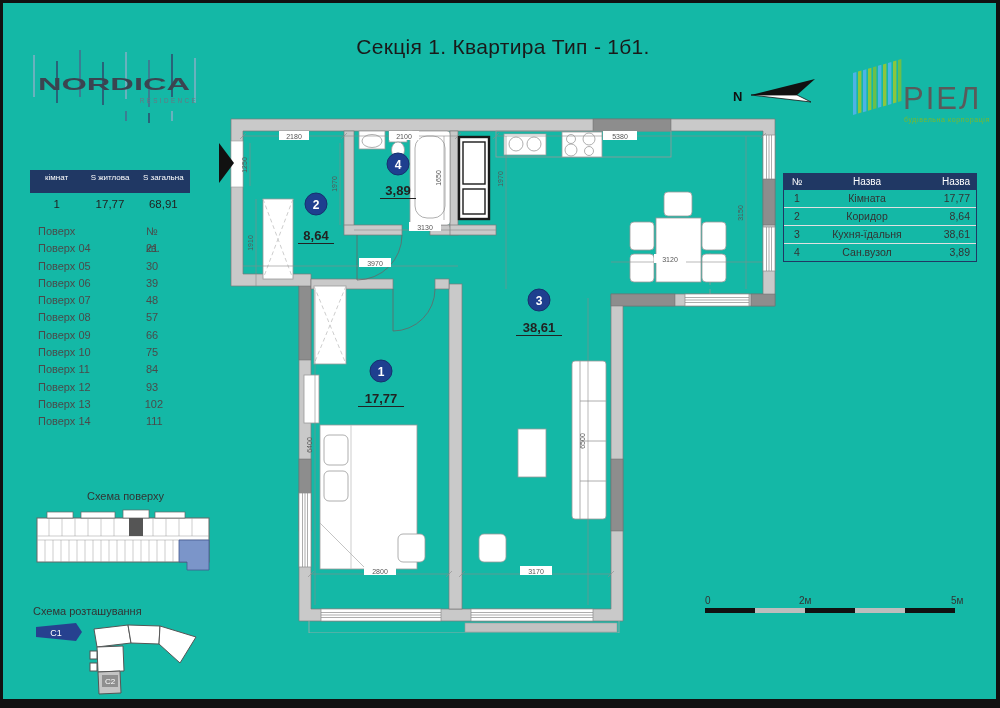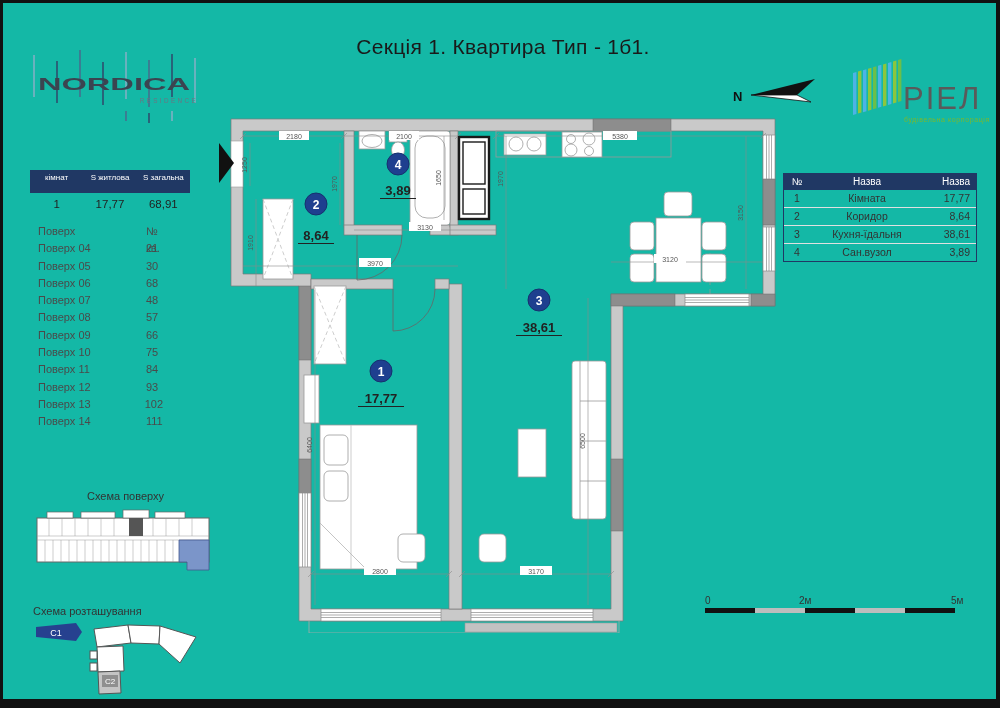--- a/index.html
+++ b/index.html
@@ -113,21 +113,21 @@
     <div class="frow">
         <div class="c1">Поверх 04</div>
         <div class="c2">21</div>
       </div>
     <div class="frow">
         <div class="c1">Поверх 05</div>
         <div class="c2">30</div>
       </div>
     <div class="frow">
         <div class="c1">Поверх 06</div>
-        <div class="c2">68</div>
+        <div class="c2">39</div>
       </div>
     <div class="frow">
         <div class="c1">Поверх 07</div>
         <div class="c2">48</div>
       </div>
     <div class="frow">
         <div class="c1">Поверх 08</div>
         <div class="c2">57</div>
       </div>
     <div class="frow">

